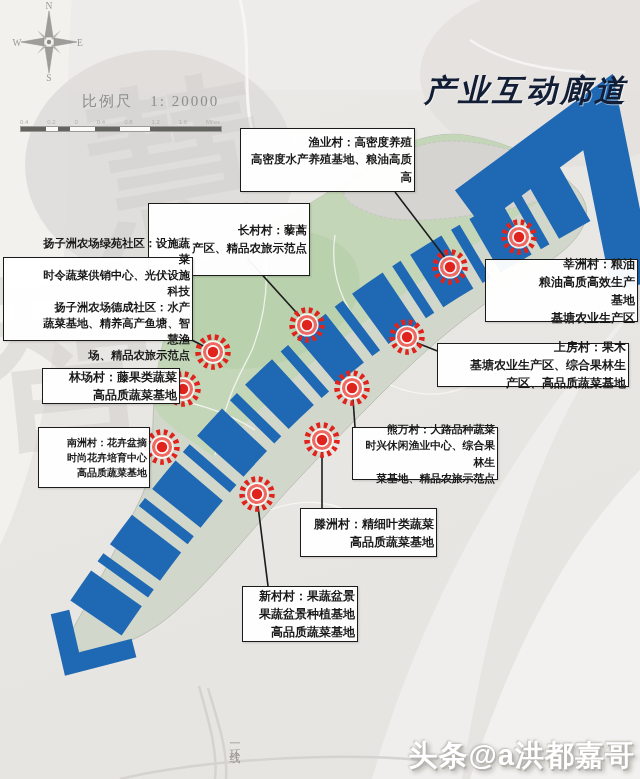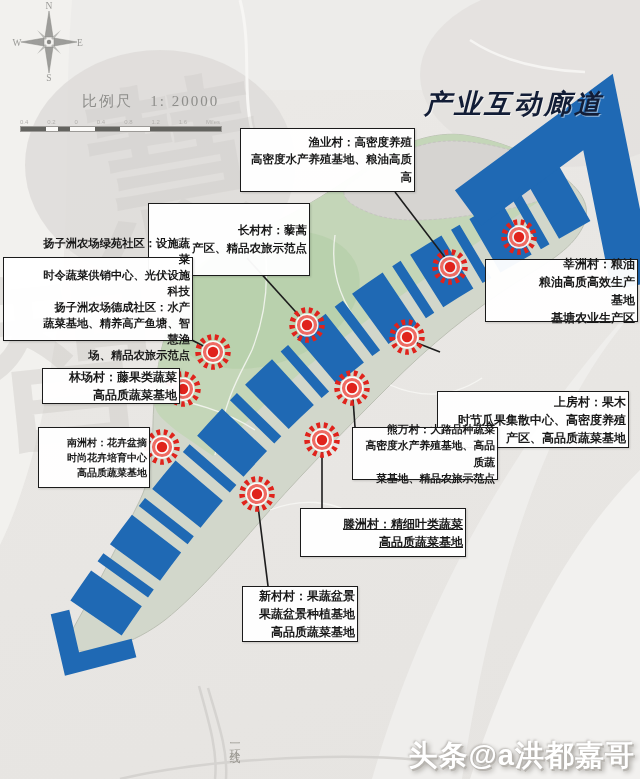--- a/index.html
+++ b/index.html
@@ -5,22 +5,22 @@
   html,body{margin:0;padding:0;background:#cfcdca;}
   .stage{
     position:relative;width:640px;height:779px;overflow:hidden;
     background:linear-gradient(160deg,#edebe8 0%,#e9e7e4 40%,#e6e4e1 100%);
     font-family:"Liberation Sans",sans-serif;
   }
   .stage svg.map{position:absolute;left:0;top:0;z-index:1;}
   .wm-glyph{position:absolute;z-index:2;color:#c9c6c2;font-weight:700;
     pointer-events:none;line-height:1;user-select:none;}
   .page-title{
-    position:absolute;z-index:4;left:424px;top:86px;
-    font-size:27px;font-weight:700;font-style:italic;color:#121d36;
+    position:absolute;z-index:4;left:424px;top:70px;
+    font-size:31px;font-weight:700;font-style:italic;color:#121d36;
     letter-spacing:3px;white-space:nowrap;text-shadow:1px 1px 0 rgba(255,255,255,.5);
   }
   .callout{
     position:absolute;z-index:5;box-sizing:border-box;
     background:rgba(255,255,255,.96);border:1.6px solid #1b1b1b;
     color:#191919;font-weight:700;text-align:right;
     display:flex;flex-direction:column;justify-content:center;
     line-height:1.5;padding:2px 2px;box-shadow:1px 1px 2px rgba(0,0,0,.15);
   }
   .scale-wrap{position:absolute;z-index:4;left:14px;top:48px;width:230px;}
@@ -193,44 +193,44 @@
     <div>蔬菜基地、精养高产鱼塘、智慧渔</div>
     <div>场、精品农旅示范点</div>
   </div>
 
   <div class="callout" style="left:485px;top:259px;width:153px;height:63px;font-size:12px;padding-left:42px;">
     <div>莘洲村：粮油</div>
     <div>粮油高质高效生产基地</div>
     <div>基塘农业生产区</div>
   </div>
 
-  <div class="callout" style="left:437px;top:343px;width:192px;height:57px;font-size:12px;margin-top:48px;">
+  <div class="callout" style="left:437px;top:343px;width:192px;height:44px;font-size:12px;">
     <div>上房村：果木</div>
-    <div>时节瓜果集散中心、高密度养殖</div>
+    <div>基塘农业生产区、综合果林生</div>
     <div>产区、高品质蔬菜基地</div>
   </div>
 
   <div class="callout" style="left:42px;top:368px;width:138px;height:36px;font-size:12px;">
     <div>林场村：藤果类蔬菜</div>
     <div>高品质蔬菜基地</div>
   </div>
 
   <div class="callout" style="left:38px;top:427px;width:112px;height:61px;font-size:10px;">
     <div>南洲村：花卉盆摘</div>
     <div>时尚花卉培育中心</div>
     <div>高品质蔬菜基地</div>
   </div>
 
   <div class="callout" style="left:352px;top:427px;width:146px;height:53px;font-size:10.8px;">
     <div>熊万村：大路品种蔬菜</div>
-    <div>高密度水产养殖基地、高品质蔬</div>
+    <div>时兴休闲渔业中心、综合果林生</div>
     <div>菜基地、精品农旅示范点</div>
   </div>
 
-  <div class="callout" style="left:300px;top:508px;width:166px;height:49px;font-size:12px;text-decoration:underline;">
+  <div class="callout" style="left:300px;top:508px;width:137px;height:49px;font-size:12px;">
     <div>滕洲村：精细叶类蔬菜</div>
     <div>高品质蔬菜基地</div>
   </div>
 
   <div class="callout" style="left:242px;top:586px;width:116px;height:56px;font-size:12px;">
     <div>新村村：果蔬盆景</div>
     <div>果蔬盆景种植基地</div>
     <div>高品质蔬菜基地</div>
   </div>
 

